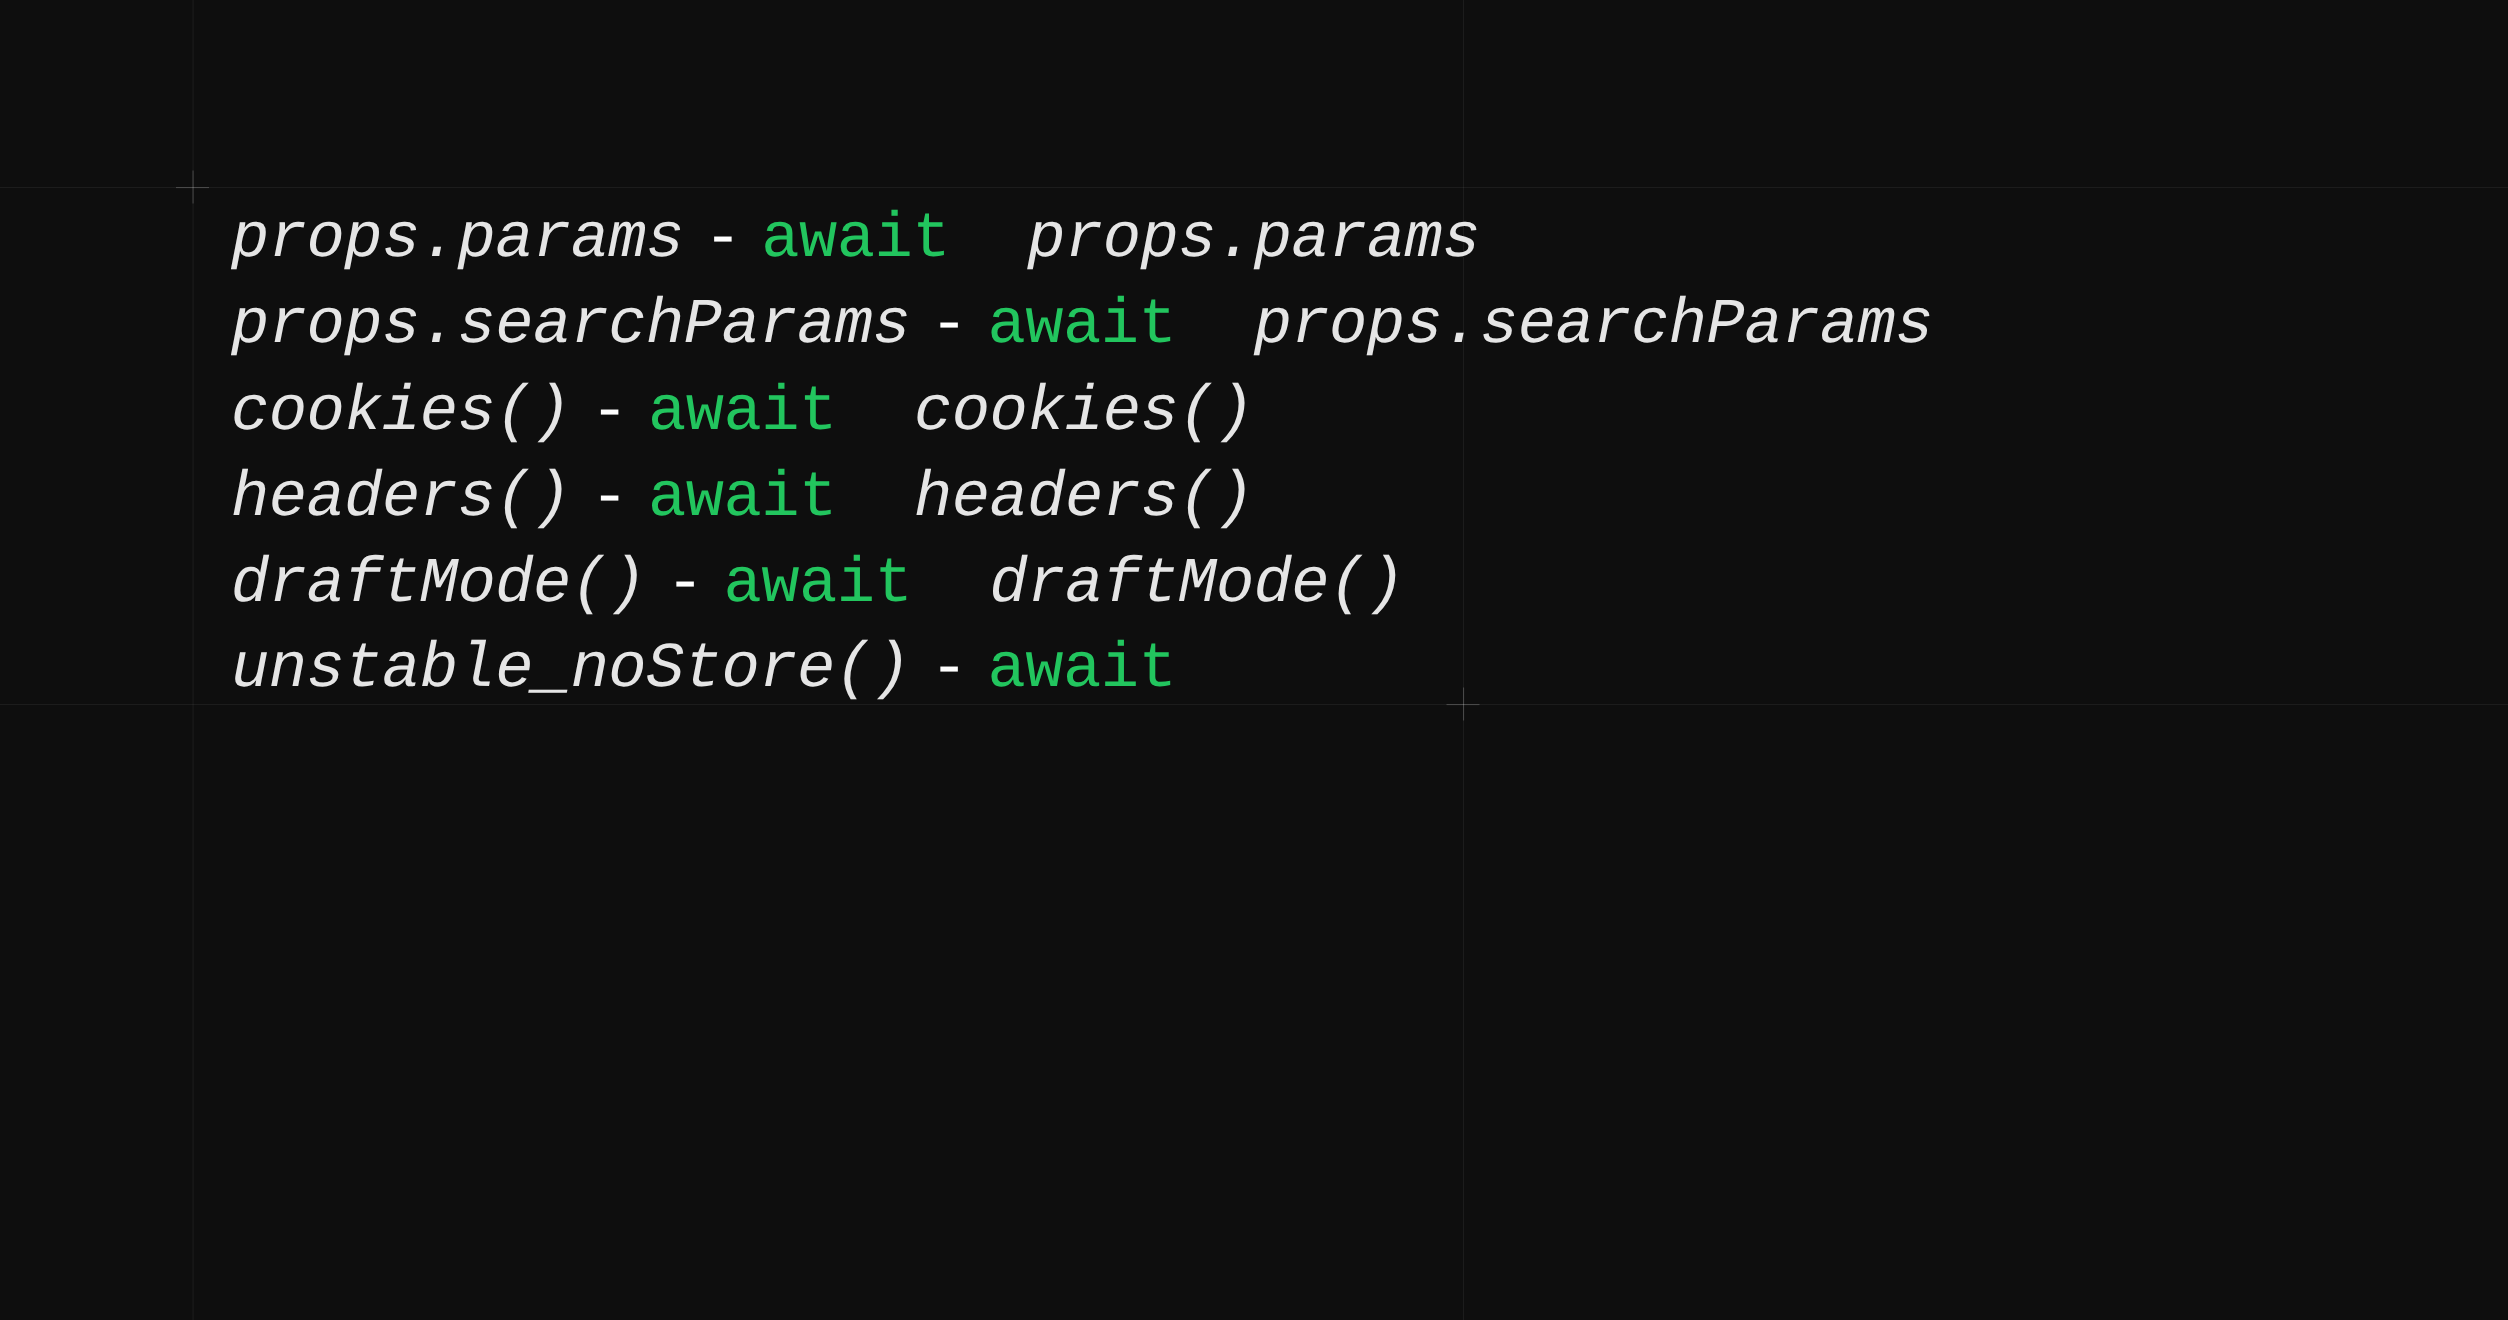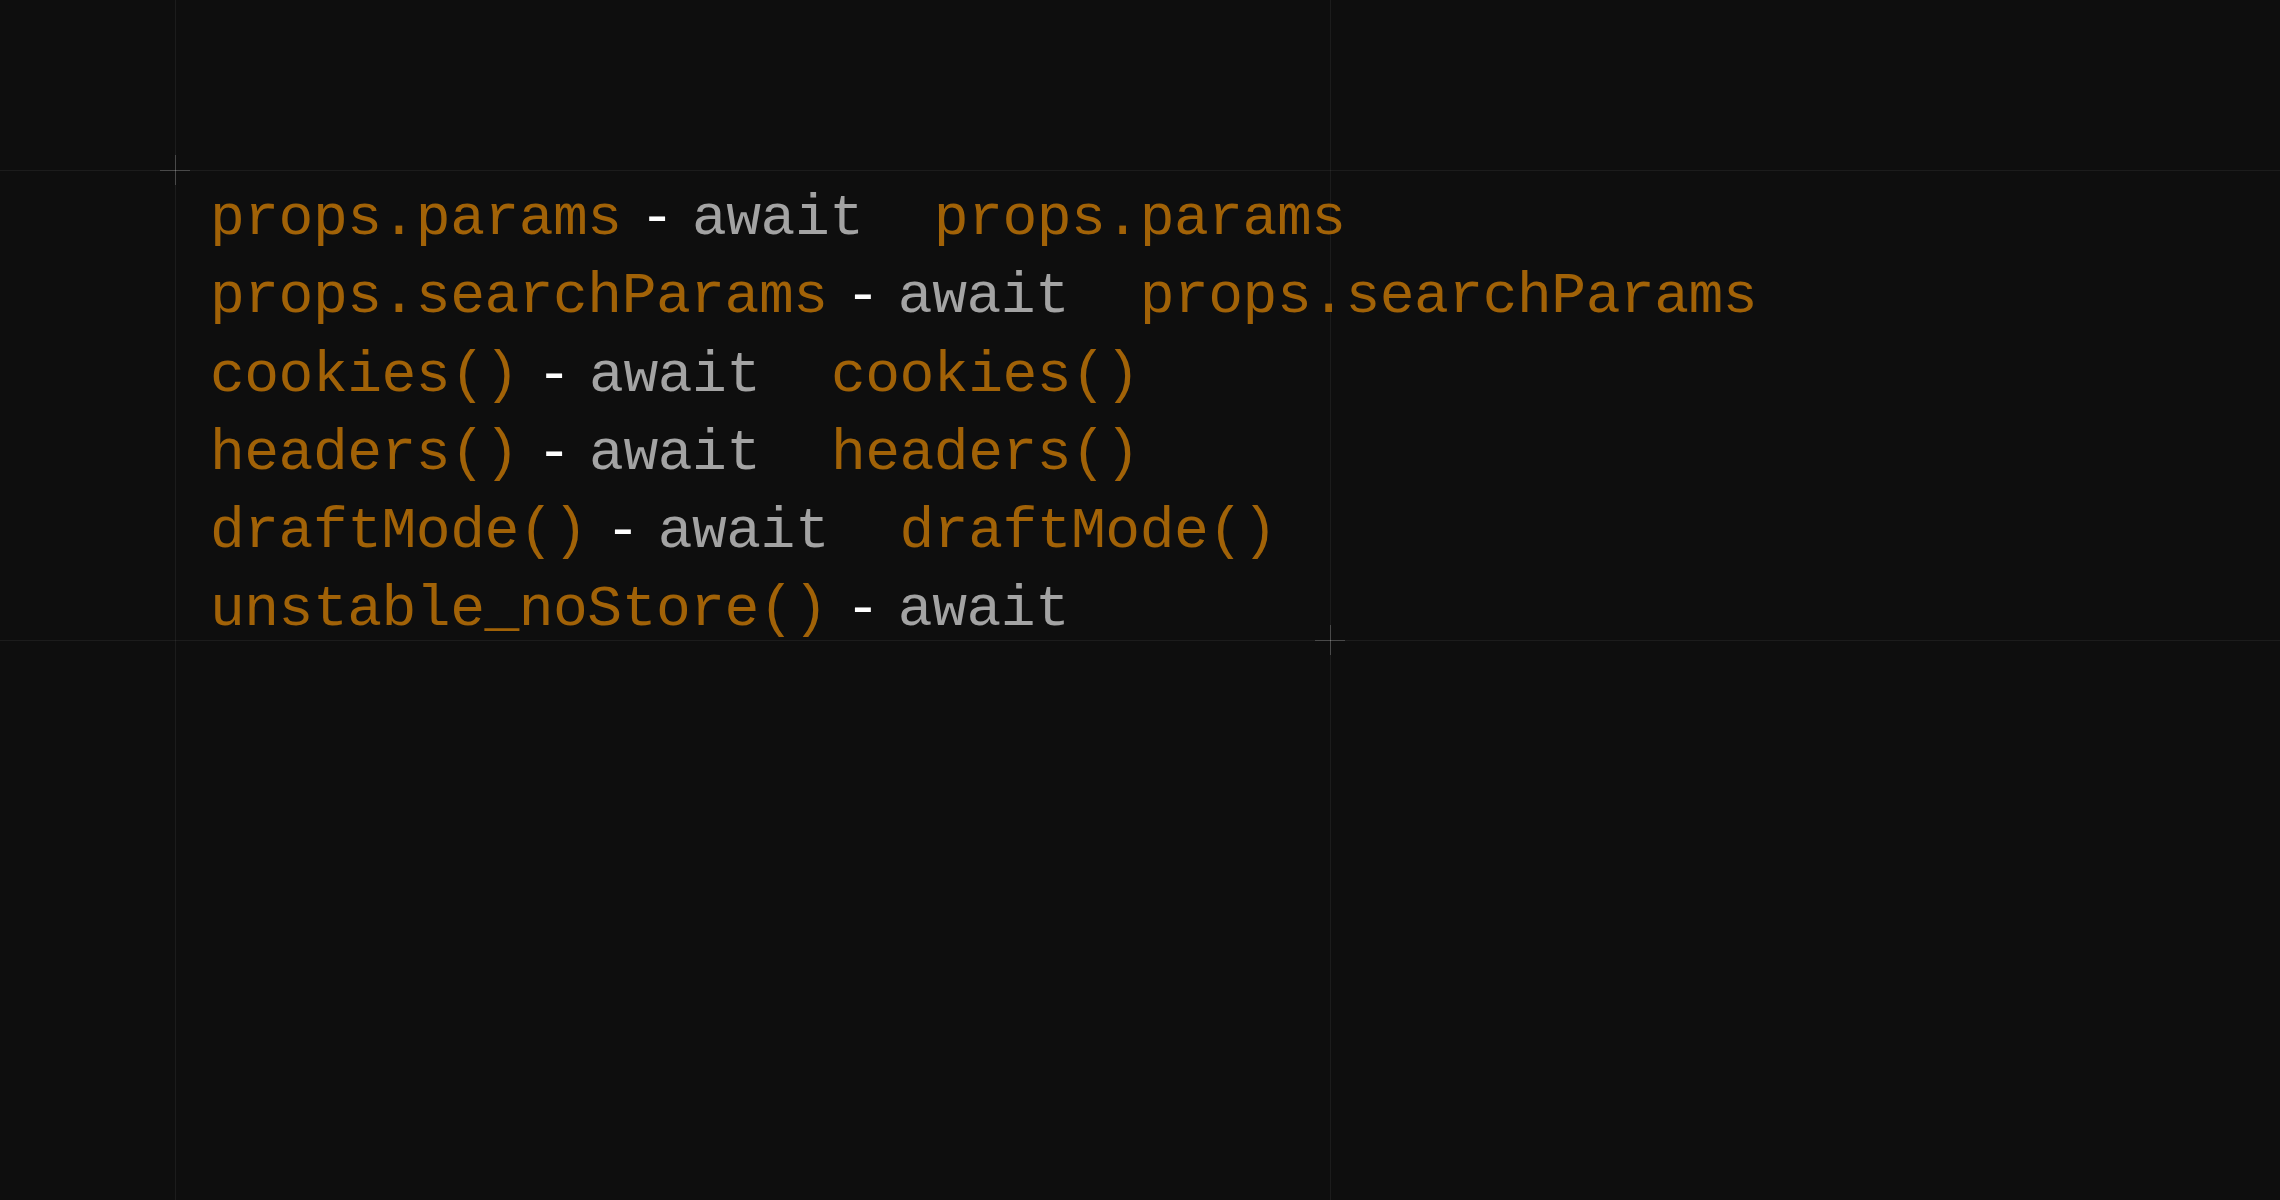--- a/index.html
+++ b/index.html
@@ -90,31 +90,32 @@
       align-items: baseline;
       font-size: 58px;
       font-weight: 400;
       line-height: 1.35;
       letter-spacing: -0.5px;
       white-space: nowrap;
       font-family: 'Courier New', Courier, monospace;
     }
 
     .cyan-text {
-      color: #a16207;
+      color: #e5e5e5;
+      font-style: italic;
     }
 
     .separator {
       color: #ffffff;
       margin: 0 18px;
       font-weight: 300;
     }
 
     .pink-text {
-      color: #a3a3a3;
+      color: #22c55e;
     }
   </style>
 </head>
 <body>
 
 <div class="background"></div>
 
 <div class="grid-lines">
 
   <div class="vline" style="left: 175px;"></div>

